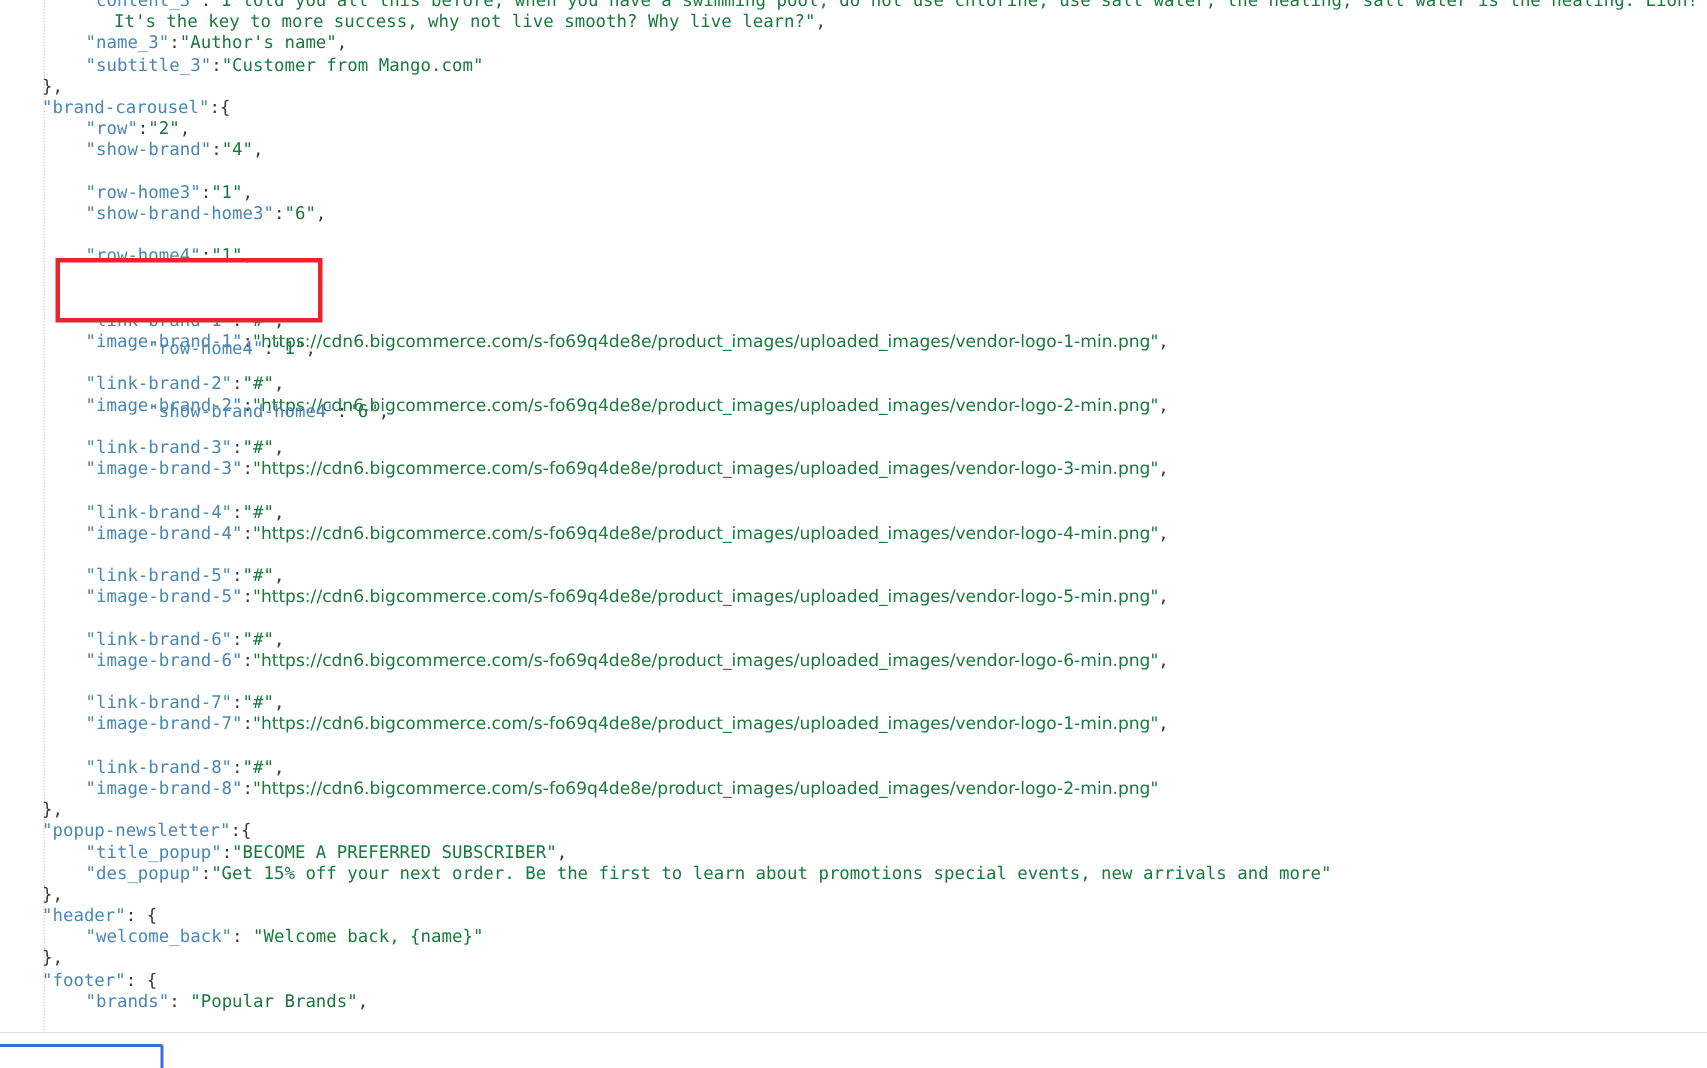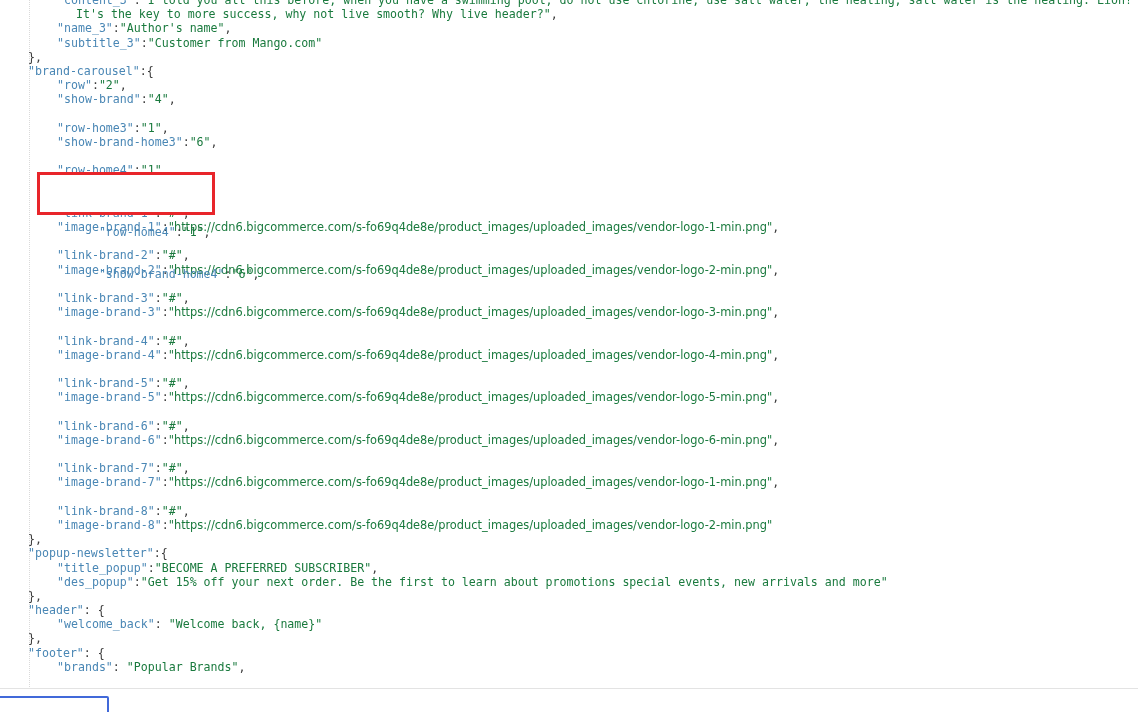--- a/index.html
+++ b/index.html
@@ -137,21 +137,21 @@
 </style>
 </head>
 <body>
 
 <div id="app">
 
   <div class="editor">
     <div class="guide g1"></div>
     <div class="code-scroll" id="code-scroll">
         <div class="line ind2"><span class="k">"content_3"</span><span class="p">:</span><span class="s">"I told you all this before, when you have a swimming pool, do not use chlorine, use salt water, the healing, salt water is the healing. Lion! Lion! How</span></div>
-        <div class="line ind3"><span class="s">It's the key to more success, why not live smooth? Why live header?"</span><span class="p">,</span></div>
+        <div class="line ind3"><span class="s">It's the key to more success, why not live smooth? Why live learn?"</span><span class="p">,</span></div>
         <div class="line ind2"><span class="k">"name_3"</span><span class="p">:</span><span class="s">"Author's name"</span><span class="p">,</span></div>
         <div class="line ind2"><span class="k">"subtitle_3"</span><span class="p">:</span><span class="s">"Customer from Mango.com"</span></div>
         <div class="line ind0"><span class="b">},</span></div>
         <div class="line ind0"><span class="k">"brand-carousel"</span><span class="p">:</span><span class="b">{</span></div>
         <div class="line ind2"><span class="k">"row"</span><span class="p">:</span><span class="s">"2"</span><span class="p">,</span></div>
         <div class="line ind2"><span class="k">"show-brand"</span><span class="p">:</span><span class="s">"4"</span><span class="p">,</span></div>
         <div class="line ind2">&nbsp;</div>
         <div class="line ind2"><span class="k">"row-home3"</span><span class="p">:</span><span class="s">"1"</span><span class="p">,</span></div>
         <div class="line ind2"><span class="k">"show-brand-home3"</span><span class="p">:</span><span class="s">"6"</span><span class="p">,</span></div>
         <div class="line ind2">&nbsp;</div>

